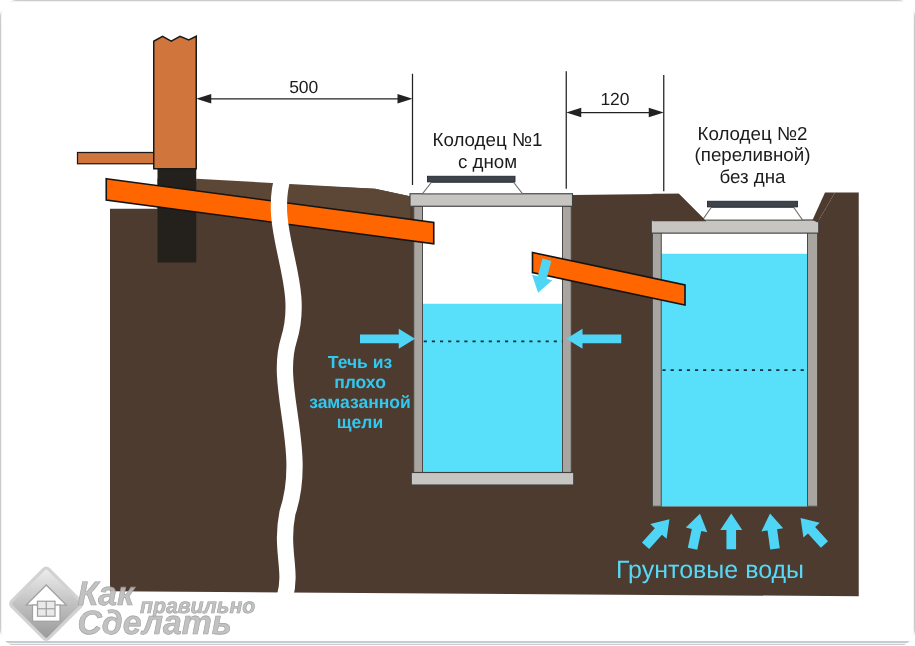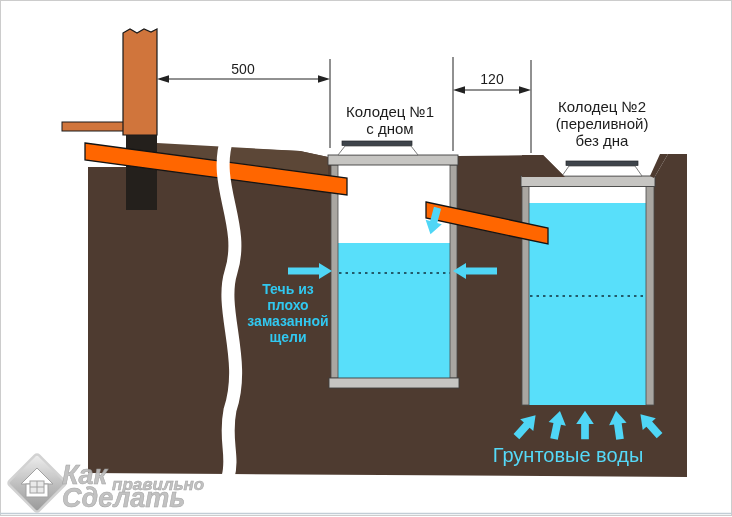--- a/index.html
+++ b/index.html
@@ -1,17 +1,17 @@
 <!DOCTYPE html>
 <html><head>
 <meta charset="utf-8">
 <style>
   html,body{margin:0;padding:0;background:#fff;}
   .stage{position:relative;width:732px;height:517px;background:#fff;overflow:hidden;
-         font-family:"Liberation Sans",sans-serif;}
+         font-family:"Liberation Sans",sans-serif;border-radius:14px;}
   svg{display:block;}
   text{font-family:"Liberation Sans",sans-serif;}
   .lbl{fill:#1c1c1c;font-size:15px;}
   .dim{fill:#1c1c1c;font-size:14px;}
   .leak{font-size:14px;font-weight:bold;}
   .gw{font-size:20px;}
   .wm1{font-size:27px;font-style:italic;font-weight:bold;}
   .wm2{font-size:17px;font-style:italic;font-weight:bold;}
 </style>
 </head>

